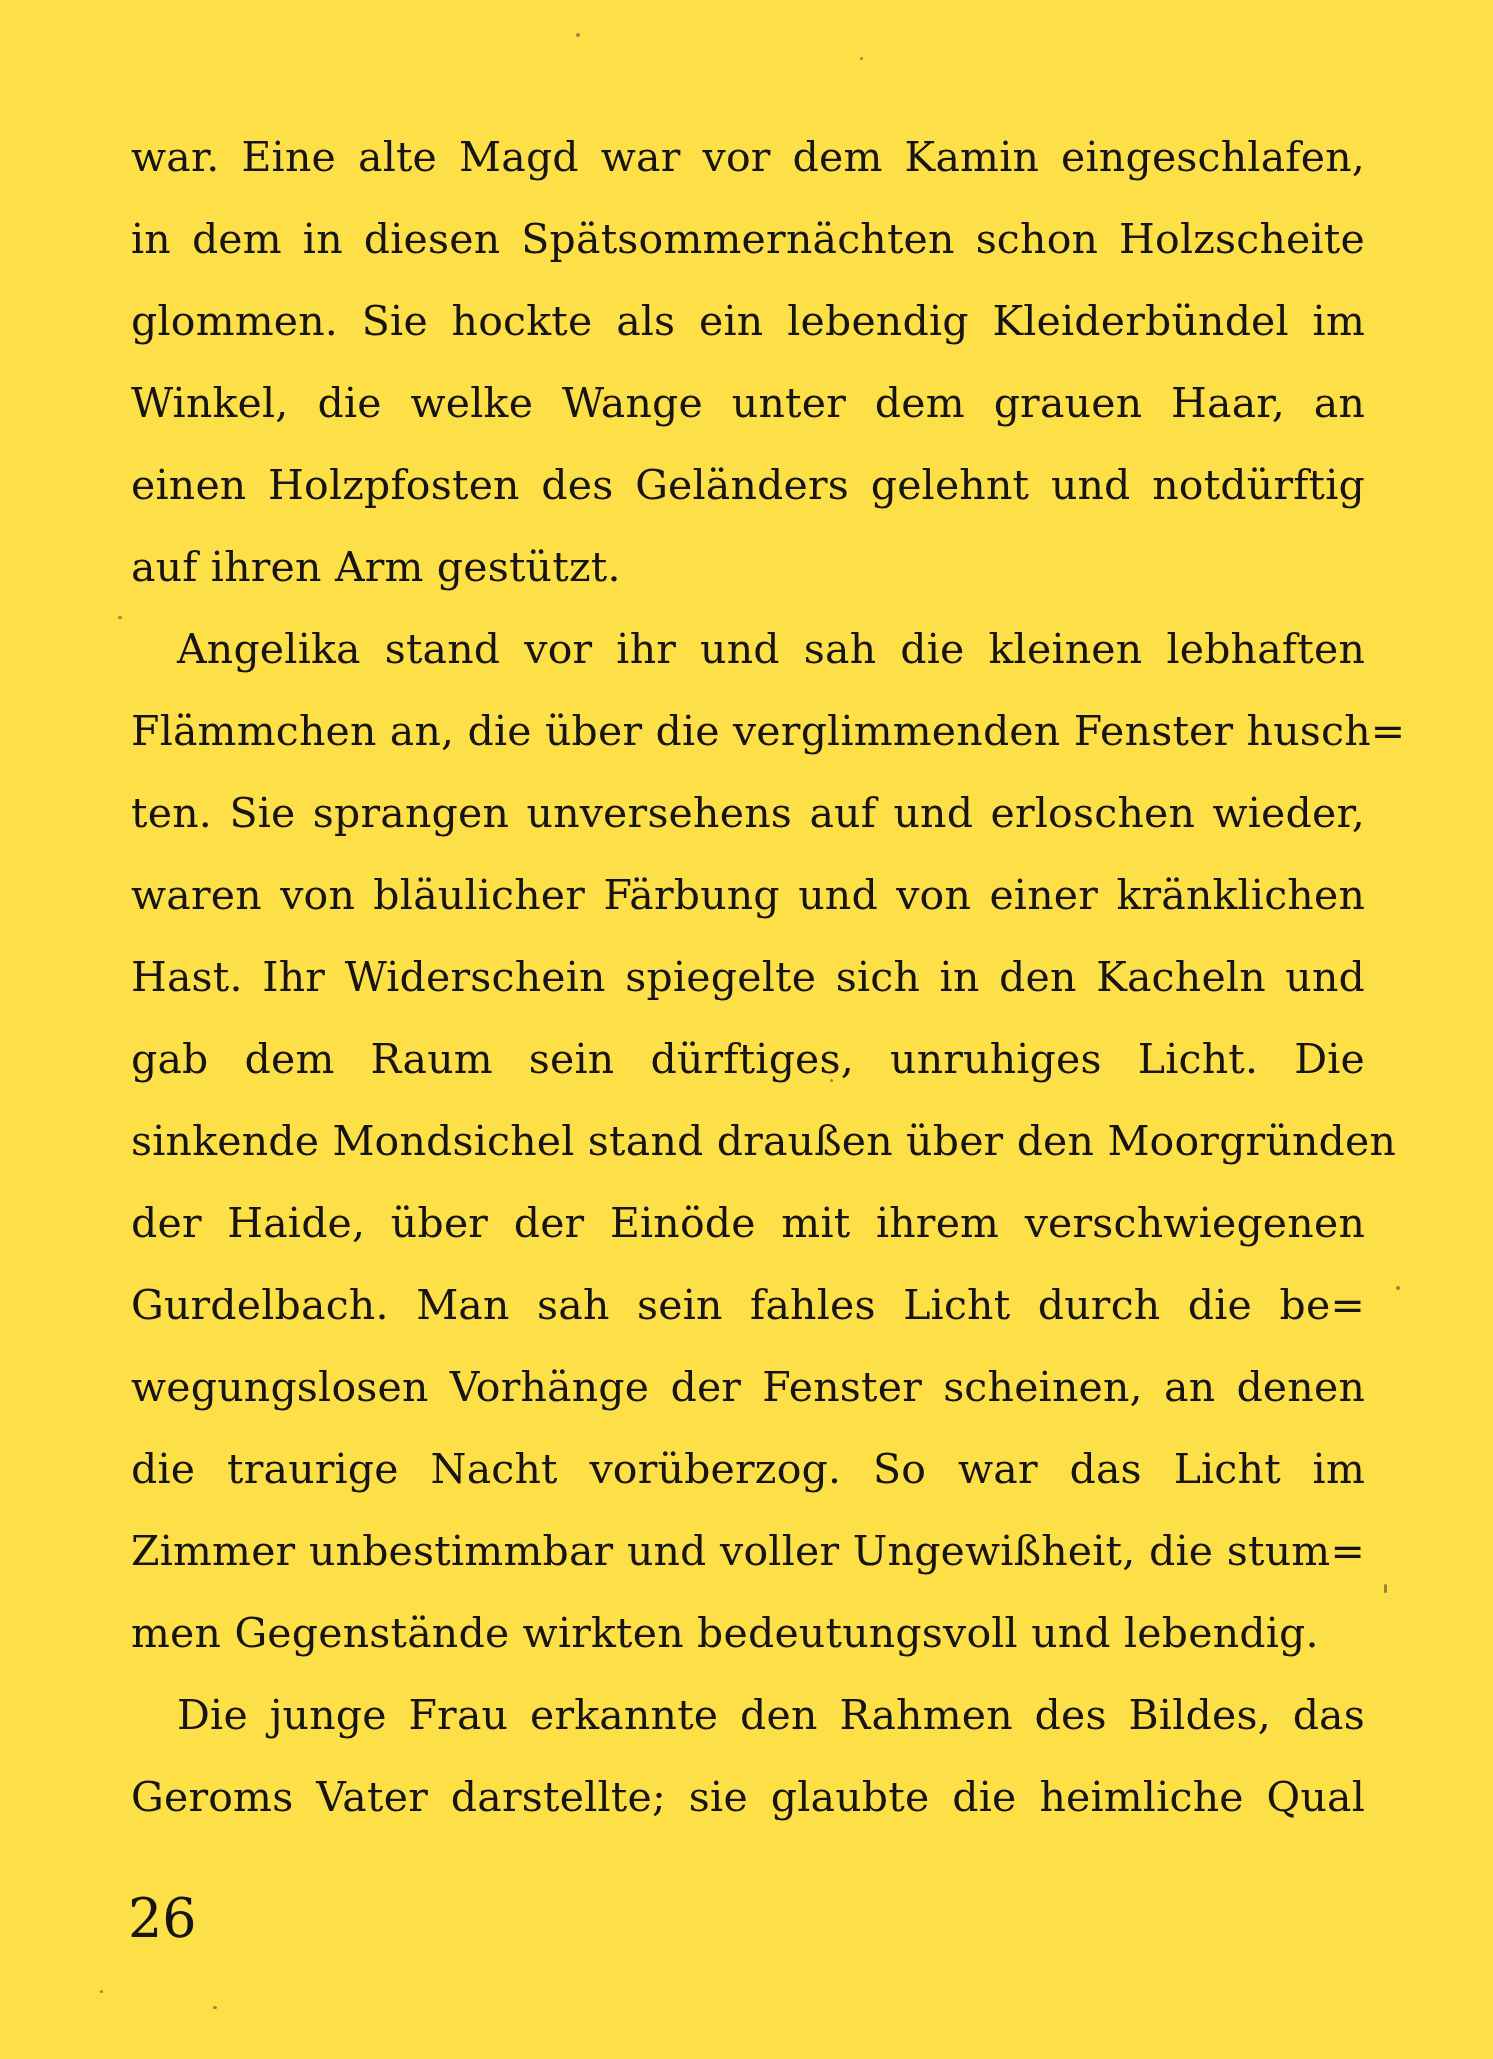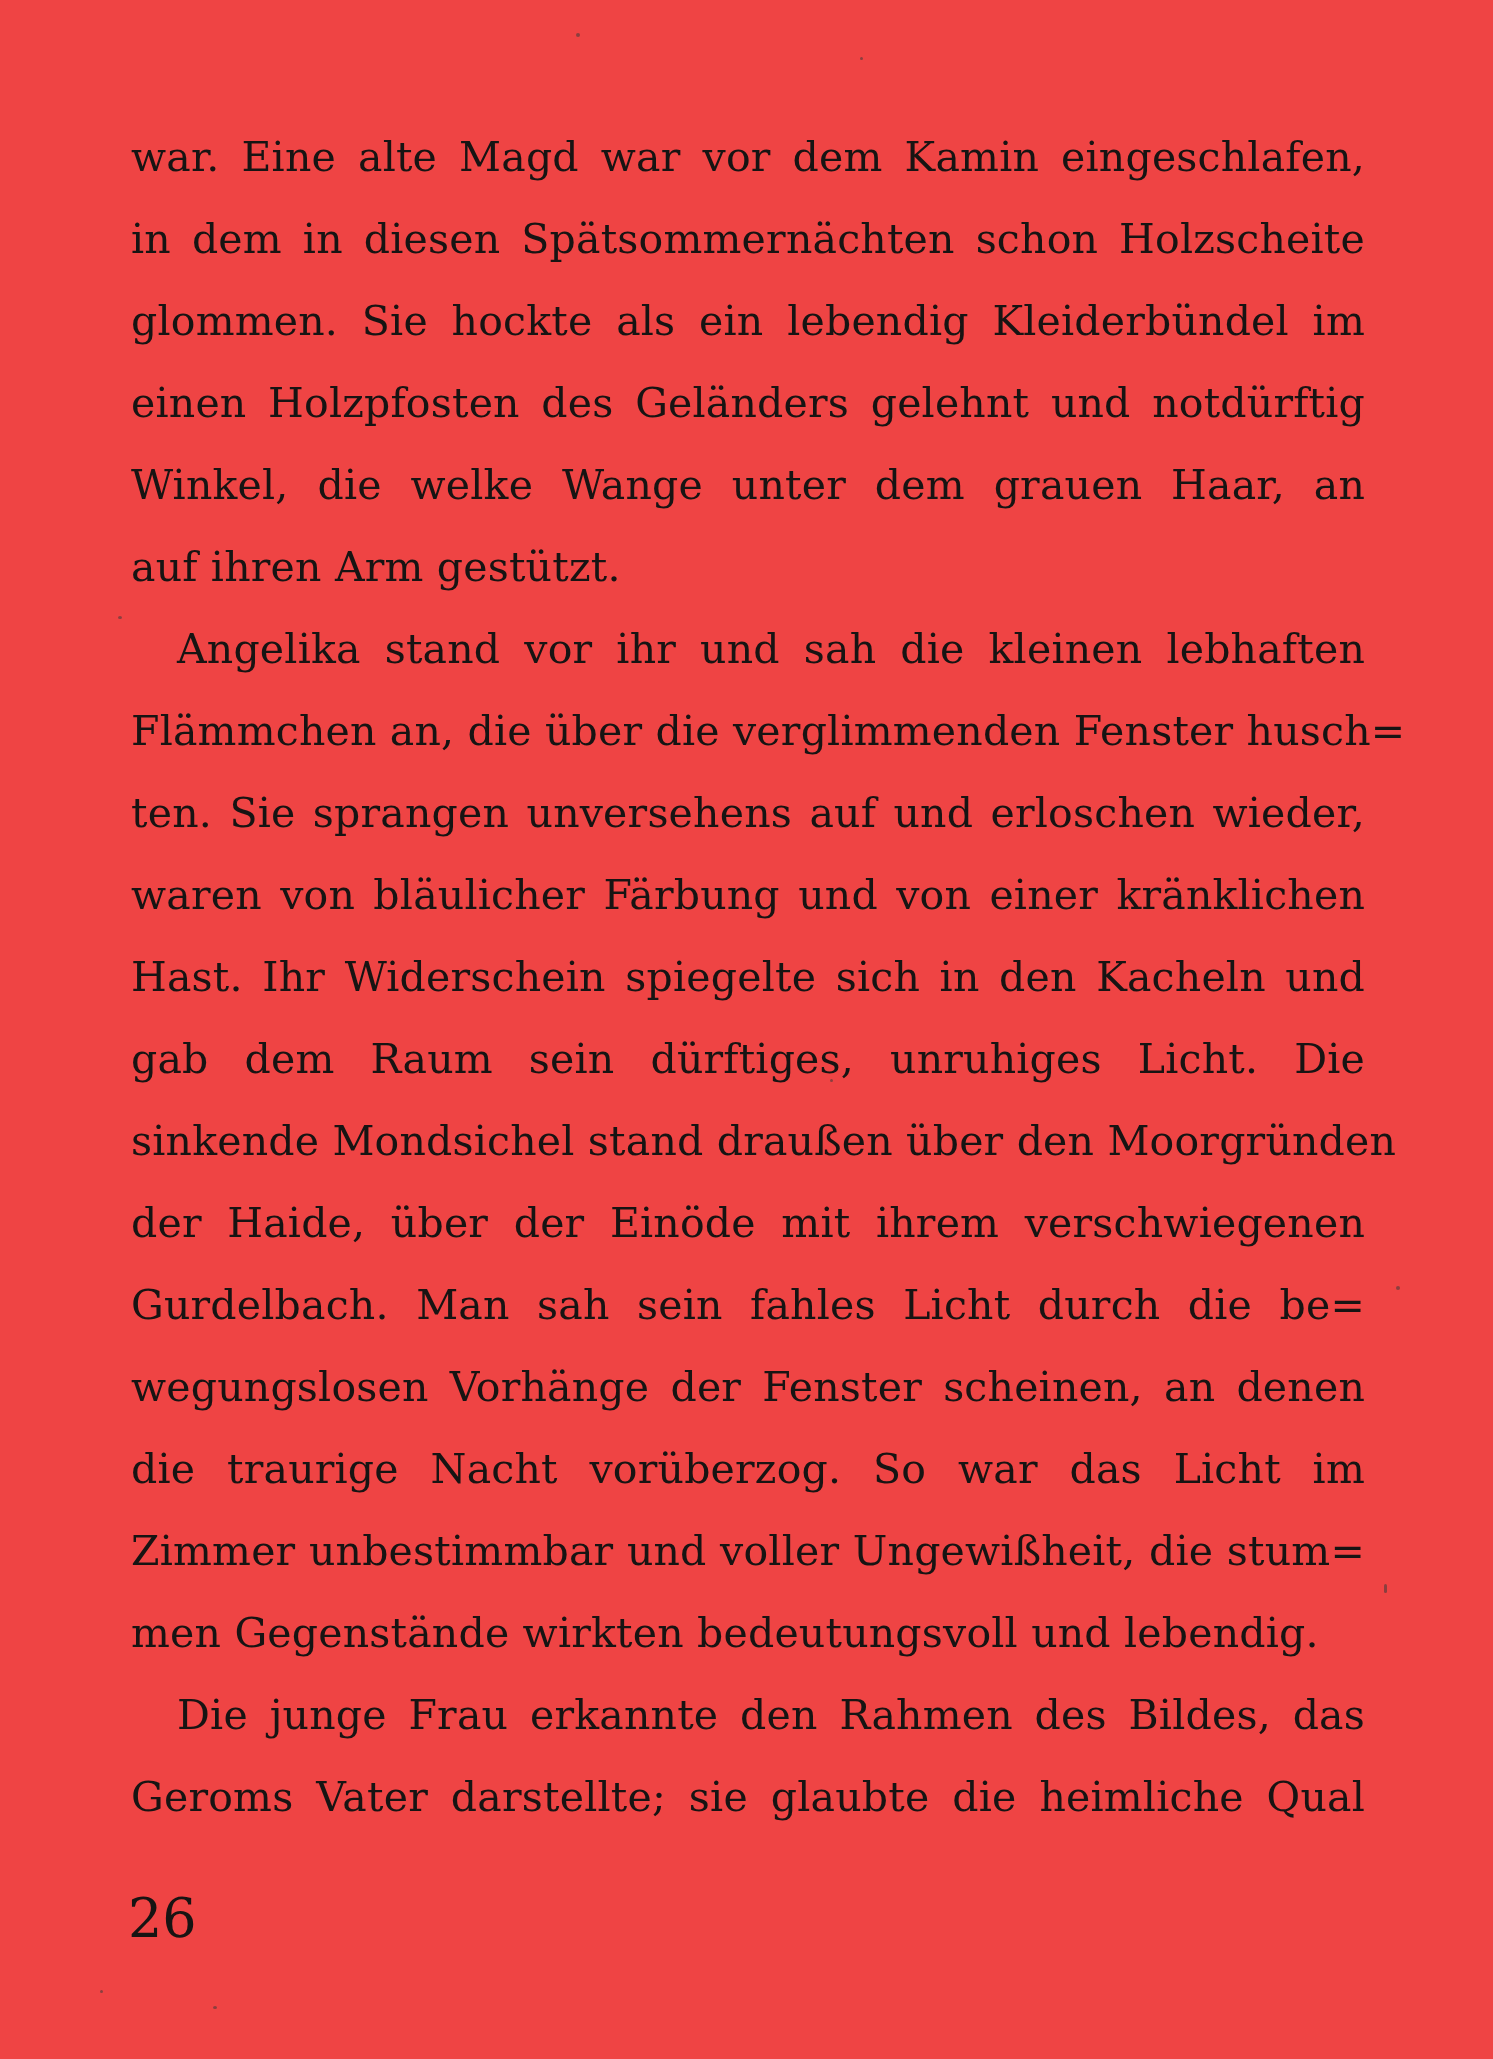--- a/index.html
+++ b/index.html
@@ -4,21 +4,21 @@
 <style>
   html, body {
     margin: 0;
     padding: 0;
     background: #ffffff;
   }
   .page {
     position: relative;
     width: 1493px;
     height: 2059px;
-    background: #ef4444;
+    background: #fde047;
     overflow: hidden;
     font-family: "DejaVu Serif", serif;
     color: #171413;
   }
   .text-block {
     position: absolute;
     left: 131px;
     top: 116px;
     width: 1234px;
   }
@@ -62,22 +62,22 @@
 </style>
 </head>
 <body>
 
 <div class="page">
 
   <div class="text-block">
     <div class="line">war. Eine alte Magd war vor dem Kamin eingeschlafen,</div>
     <div class="line">in dem in diesen Spätsommernächten schon Holzscheite</div>
     <div class="line">glommen. Sie hockte als ein lebendig Kleiderbündel im</div>
+    <div class="line">Winkel, die welke Wange unter dem grauen Haar, an</div>
     <div class="line">einen Holzpfosten des Geländers gelehnt und notdürftig</div>
-    <div class="line">Winkel, die welke Wange unter dem grauen Haar, an</div>
     <div class="line flush">auf ihren Arm gestützt.</div>
     <div class="line indent">Angelika stand vor ihr und sah die kleinen lebhaften</div>
     <div class="line">Flämmchen an, die über die verglimmenden Fenster husch=</div>
     <div class="line">ten. Sie sprangen unversehens auf und erloschen wieder,</div>
     <div class="line">waren von bläulicher Färbung und von einer kränklichen</div>
     <div class="line">Hast. Ihr Widerschein spiegelte sich in den Kacheln und</div>
     <div class="line">gab dem Raum sein dürftiges, unruhiges Licht. Die</div>
     <div class="line">sinkende Mondsichel stand draußen über den Moorgründen</div>
     <div class="line">der Haide, über der Einöde mit ihrem verschwiegenen</div>
     <div class="line">Gurdelbach. Man sah sein fahles Licht durch die be=</div>

